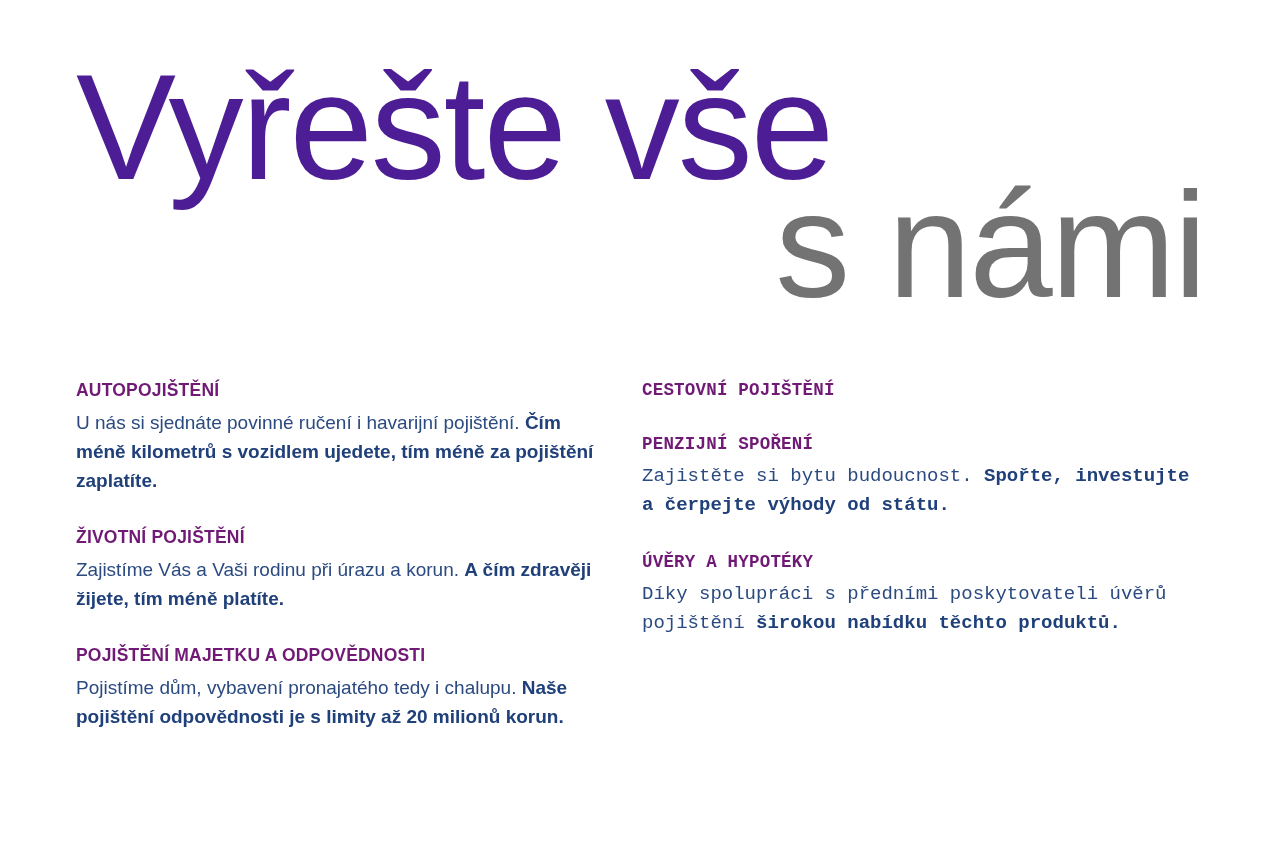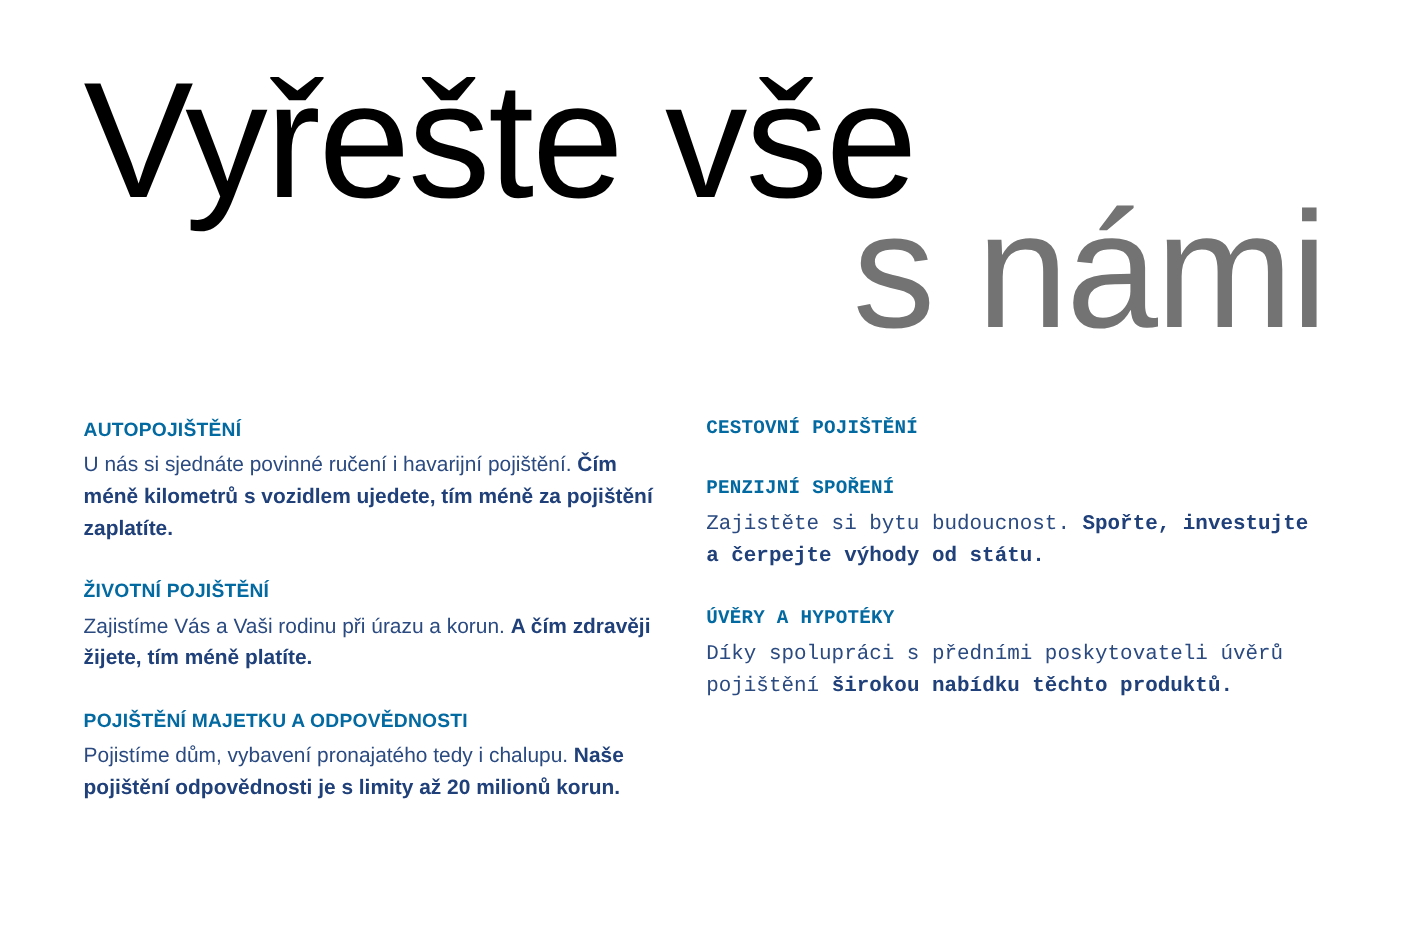--- a/index.html
+++ b/index.html
@@ -25,21 +25,21 @@
     height: 360px;
   }
   .hero-line1 {
     position: absolute;
     left: 76px;
     top: 52px;
     font-size: 150px;
     line-height: 150px;
     font-weight: 300;
     letter-spacing: -2px;
-    color: #000000;
+    color: #4c1d95;
     white-space: nowrap;
   }
   .hero-line2 {
     position: absolute;
     left: 0;
     top: 170px;
     width: 1205px;
     text-align: right;
     font-size: 150px;
     line-height: 150px;
@@ -66,21 +66,21 @@
   .block {
     margin-bottom: 30px;
   }
   .block:last-child { margin-bottom: 0; }
 
   .block-title {
     font-size: 17.5px;
     line-height: 24px;
     font-weight: 700;
     letter-spacing: 0.2px;
-    color: #0369a1;
+    color: #701a75;
     margin: 0 0 6px 0;
     text-transform: uppercase;
   }
   .block-body {
     font-size: 19px;
     line-height: 29px;
     font-weight: 400;
     color: #2a4a80;
     margin: 0;
   }

